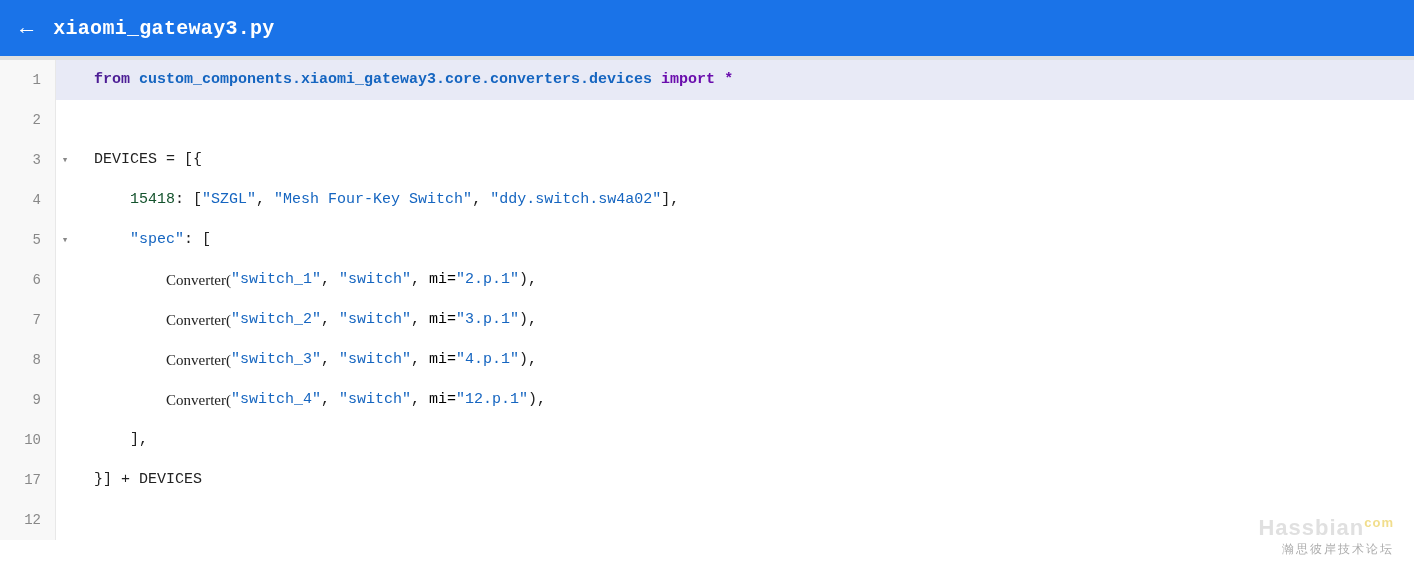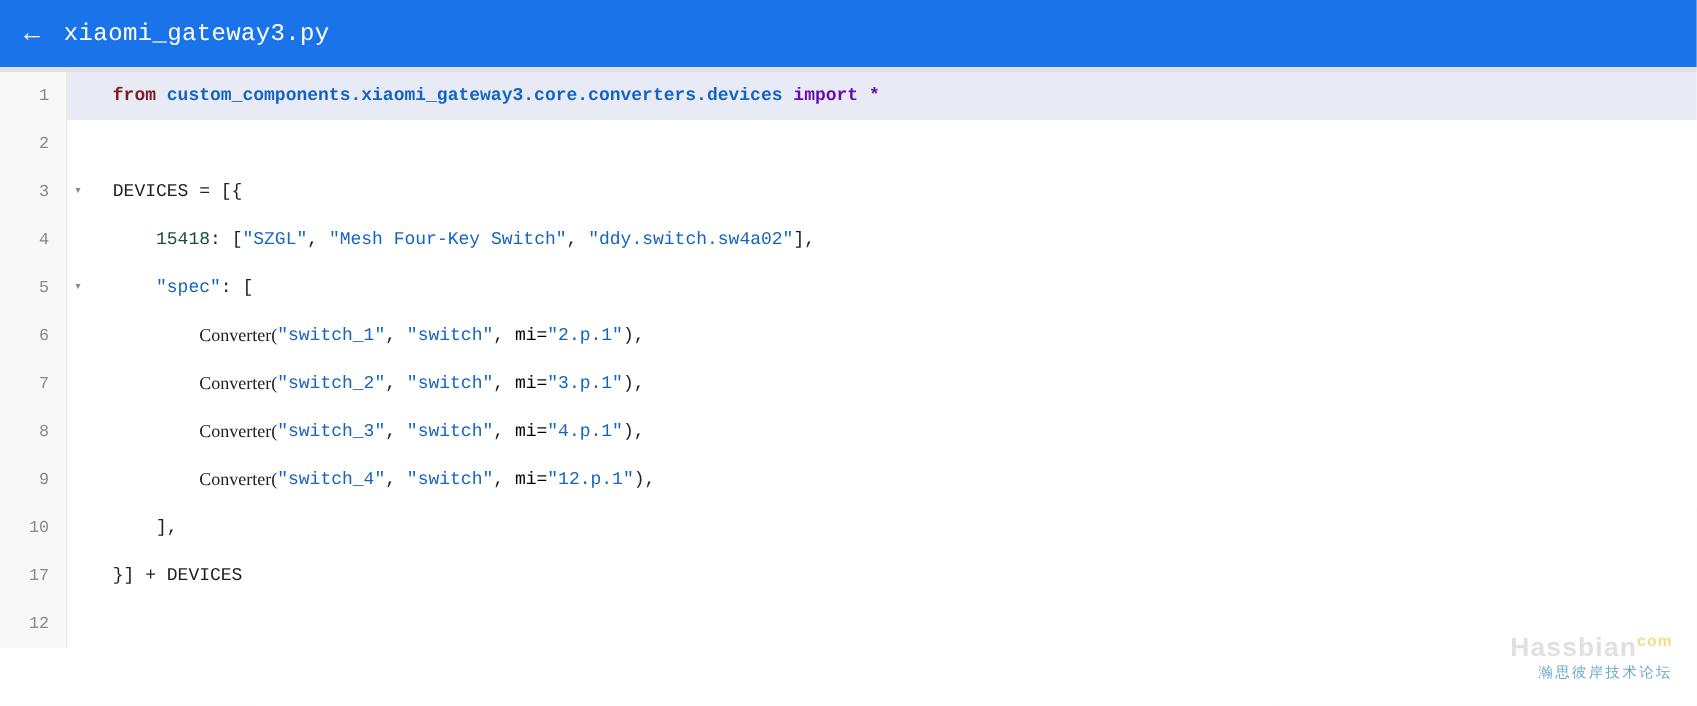--- a/index.html
+++ b/index.html
@@ -21,21 +21,21 @@
       gap: 20px;
     }
     .title-bar .back-arrow {
       color: white;
       font-size: 22px;
       cursor: pointer;
     }
     .title-bar .file-name {
       color: white;
       font-size: 20px;
-      font-weight: 400;
+      font-weight: 700;
       letter-spacing: 0.3px;
     }
 
     
     .separator {
       height: 4px;
       background: #e0e0e0;
     }
 
     
@@ -87,57 +87,57 @@
       width: 18px;
       font-size: 11px;
       color: #888;
       cursor: pointer;
       display: flex;
       align-items: center;
       justify-content: center;
     }
 
     
-    .kw-from    { color: #7f1d1d; font-weight: bold; }
+    .kw-from    { color: #4c1d95; font-weight: bold; }
     .kw-import  { color: #6a0dad; font-weight: bold; }
     .kw-star    { color: #6a0dad; font-weight: bold; }
     .module     { color: #1565c0; font-weight: bold; }
     .identifier { color: #212121; text-align: right; }
     .number     { color: #14532d; }
     .string     { color: #1565c0; }
     .func-name  { color: #212121; font-family: Liberation Serif, serif; }
     .param-str  { color: #1565c0; }
     .param-kw   { color: #000000; }
     .param-val  { color: #1565c0; }
     .punct      { color: #212121; }
 
     
     .watermark {
       position: absolute;
-      bottom: 19px;
+      bottom: 30px;
       right: 20px;
       text-align: right;
       opacity: 0.6;
     }
     .watermark-main {
       font-family: Arial, sans-serif;
       font-size: 22px;
       color: #ccc;
       font-weight: bold;
       letter-spacing: 1px;
     }
     .watermark-com {
       color: #e8c840;
       font-size: 13px;
       vertical-align: super;
     }
     .watermark-sub {
       font-family: Arial, sans-serif;
       font-size: 12px;
-      color: #0369a1;
+      color: #737373;
       letter-spacing: 2px;
     }
   </style>
 </head>
 <body>
 
 <div class="title-bar">
   <span class="back-arrow">←</span>
   <span class="file-name">xiaomi_gateway3.py</span>
 </div>

